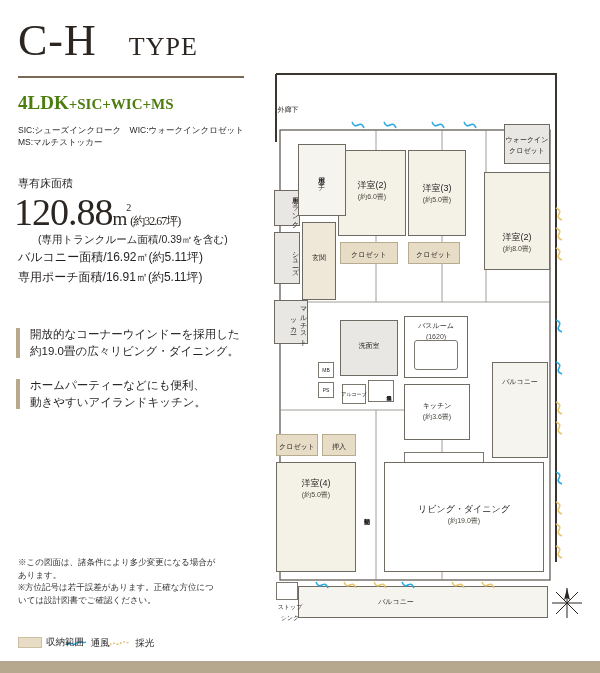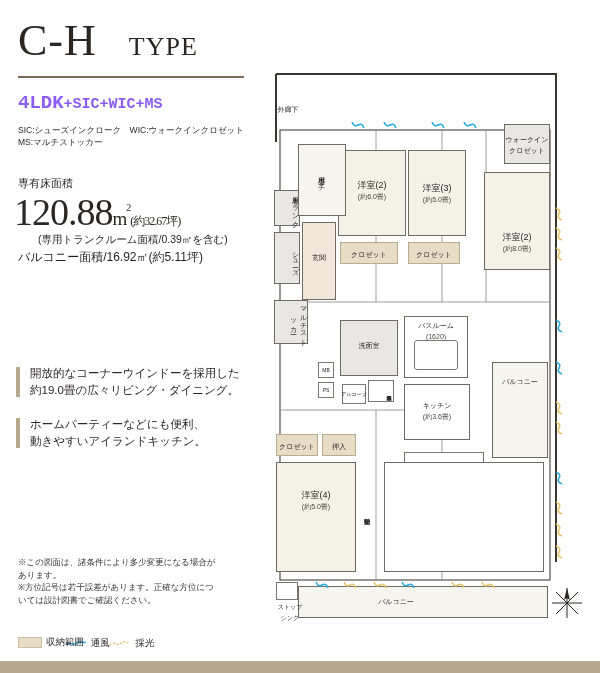--- a/index.html
+++ b/index.html
@@ -24,21 +24,21 @@
   #title-sub{
     font-size:26px;letter-spacing:1px;color:#2b2622;display:inline-block;
     vertical-align:baseline;
     margin-left:32px;
   }
   #title-rule{
     position:absolute;left:18px;top:76px;width:226px;height:2px;background:#7a6a55;
   }
   #plan-type{
     position:absolute;left:18px;top:92px;font-size:17px;letter-spacing:0px;
-    font-family:Liberation Mono, monospace;font-weight:bold;color:#8b5cf6;
+    font-family:Liberation Serif, serif;font-weight:bold;color:#4d7c0f;
   }
   #plan-type .big{font-size:19px;}
   #plan-type .sm{font-size:15px;}
   .abbrev{
     position:absolute;left:18px;font-size:8.5px;line-height:12px;
     font-family:"Liberation Sans", sans-serif;color:#231f20;letter-spacing:0px;
   }
   #abbrev1{top:124px;}
   #abbrev2{top:136px;}
 
@@ -56,21 +56,21 @@
   #area-main .tsubo{font-size:12px;}
   .area-note{
     position:absolute;left:18px;font-size:10.5px;line-height:14px;
     font-family:"Liberation Sans", sans-serif;color:#231f20;white-space:nowrap;
   }
   #note1{top:232px;margin-left:20px;}
   #note2{top:250px;font-size:12px;}
   #note3{top:270px;font-size:12px;}
 
   
-  #bullets{position:absolute;left:16px;top:326px;width:228px;margin-top:39px;}
+  #bullets{position:absolute;left:16px;top:326px;width:228px;}
   .bullet{position:relative;margin-bottom:17px;padding-left:14px;}
   .bullet .bar{
     position:absolute;left:0;top:2px;width:4px;height:30px;background:#b8a88c;
   }
   .bullet p{
     margin:0;font-size:11.5px;line-height:17px;
     font-family:"Liberation Sans", sans-serif;color:#231f20;
   }
   
   #disclaimer{
@@ -146,20 +146,21 @@
   </div>
   <div class="abbrev" id="abbrev1">SIC:シューズインクローク　WIC:ウォークインクロゼット</div>
   <div class="abbrev" id="abbrev2">MS:マルチストッカー</div>
 
   <div id="area-label">専有床面積</div>
   <div id="area-main">
     <span>120.88</span><span class="unit">m</span><span class="sup">2</span><span class="tsubo">(約32.67坪)</span>
   </div>
   <div class="area-note" id="note1">(専用トランクルーム面積/0.39㎡を含む)</div>
   <div class="area-note" id="note2">バルコニー面積/16.92㎡(約5.11坪)</div>
+  <div class="area-note" id="note3">専用ポーチ面積/16.91㎡(約5.11坪)</div>
 
   <div id="bullets">
     <div class="bullet">
       <span class="bar"></span>
       <p><span>開放的なコーナーウインドーを採用した</span><br><span>約19.0畳の広々リビング・ダイニング。</span></p>
     </div>
     <div class="bullet">
       <span class="bar"></span>
       <p><span>ホームパーティーなどにも便利、</span><br><span>動きやすいアイランドキッチン。</span></p>
     </div>
@@ -319,40 +320,44 @@
   <div class="fixture" style="left:62px;top:300px;width:16px;height:16px;"></div>
   <div class="lbl tiny" style="left:60px;top:303px;width:20px;font-size:5px;">
       <span class="n" style="font-size:5px">MB</span>
     </div>
   <div class="fixture" style="left:62px;top:320px;width:16px;height:16px;"></div>
   <div class="lbl tiny" style="left:60px;top:323px;width:20px;font-size:5px;">
       <span class="n" style="font-size:5px">PS</span>
     </div>
 
   <div class="rm tatami" style="left:20px;top:400px;width:80px;height:110px;"></div>
-  <div class="lbl" style="left:20px;top:428px;width:80px;">
+  <div class="lbl" style="left:20px;top:416px;width:80px;">
     <span class="n">洋室(4)</span>
     <span class="s">(約5.0畳)</span>
   </div>
 
   <div class="storage" style="left:20px;top:372px;width:42px;height:22px;"></div>
   <div class="lbl tiny" style="left:18px;top:379px;width:46px;">
       <span class="n">クロゼット</span>
     </div>
 
   <div class="storage" style="left:66px;top:372px;width:34px;height:22px;"></div>
   <div class="lbl tiny" style="left:64px;top:379px;width:38px;">
       <span class="n">押入</span>
     </div>
 
   <div class="lbl tiny vert" style="left:104px;top:424px;width:12px;height:62px;font-size:6px;">
     <span class="n" style="font-size:6px">可動間仕切り</span>
   </div>
 
   <div class="rm" style="left:128px;top:400px;width:160px;height:110px;"></div>
+  <div class="lbl" style="left:128px;top:442px;width:160px;">
+    <span class="n">リビング・ダイニング</span>
+    <span class="s">(約19.0畳)</span>
+  </div>
 
   <div class="balcony" style="left:236px;top:300px;width:56px;height:96px;"></div>
   <div class="lbl tiny" style="left:232px;top:314px;width:64px;">
       <span class="n">バルコニー</span>
     </div>
 
   <div class="balcony" style="left:42px;top:524px;width:250px;height:32px;"></div>
   <div class="lbl tiny" style="left:100px;top:534px;width:80px;">
       <span class="n">バルコニー</span>
     </div>

